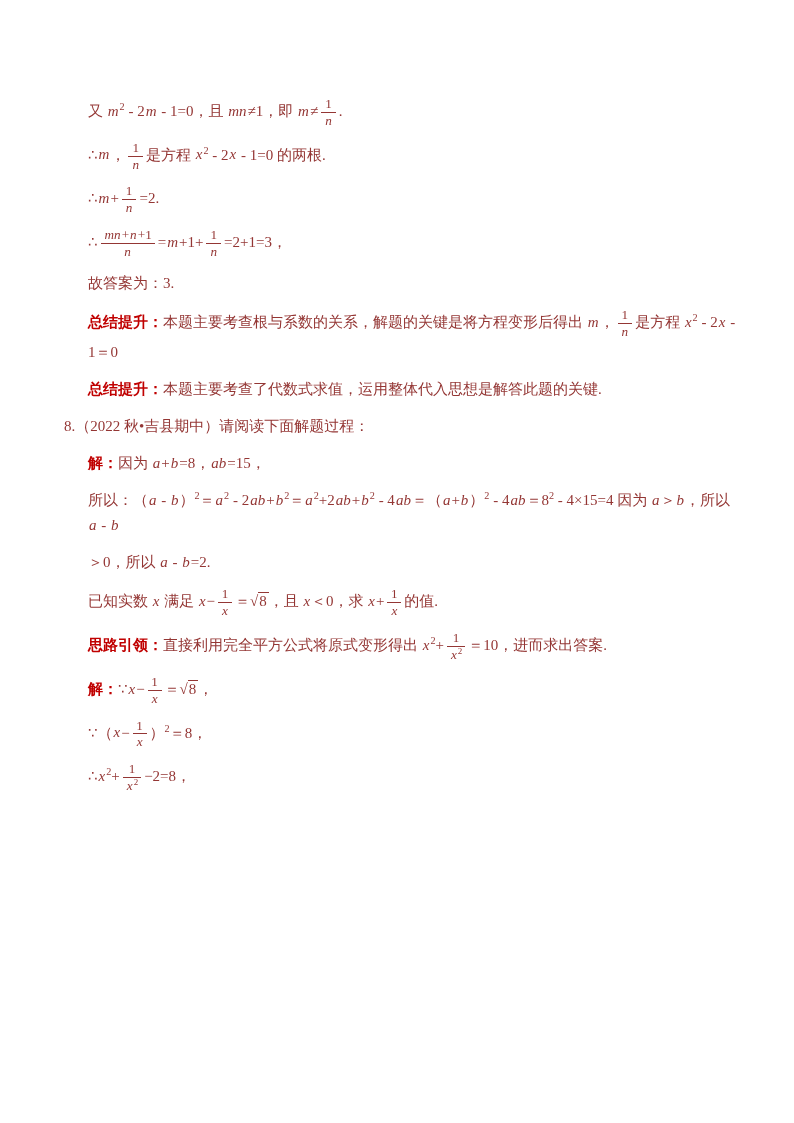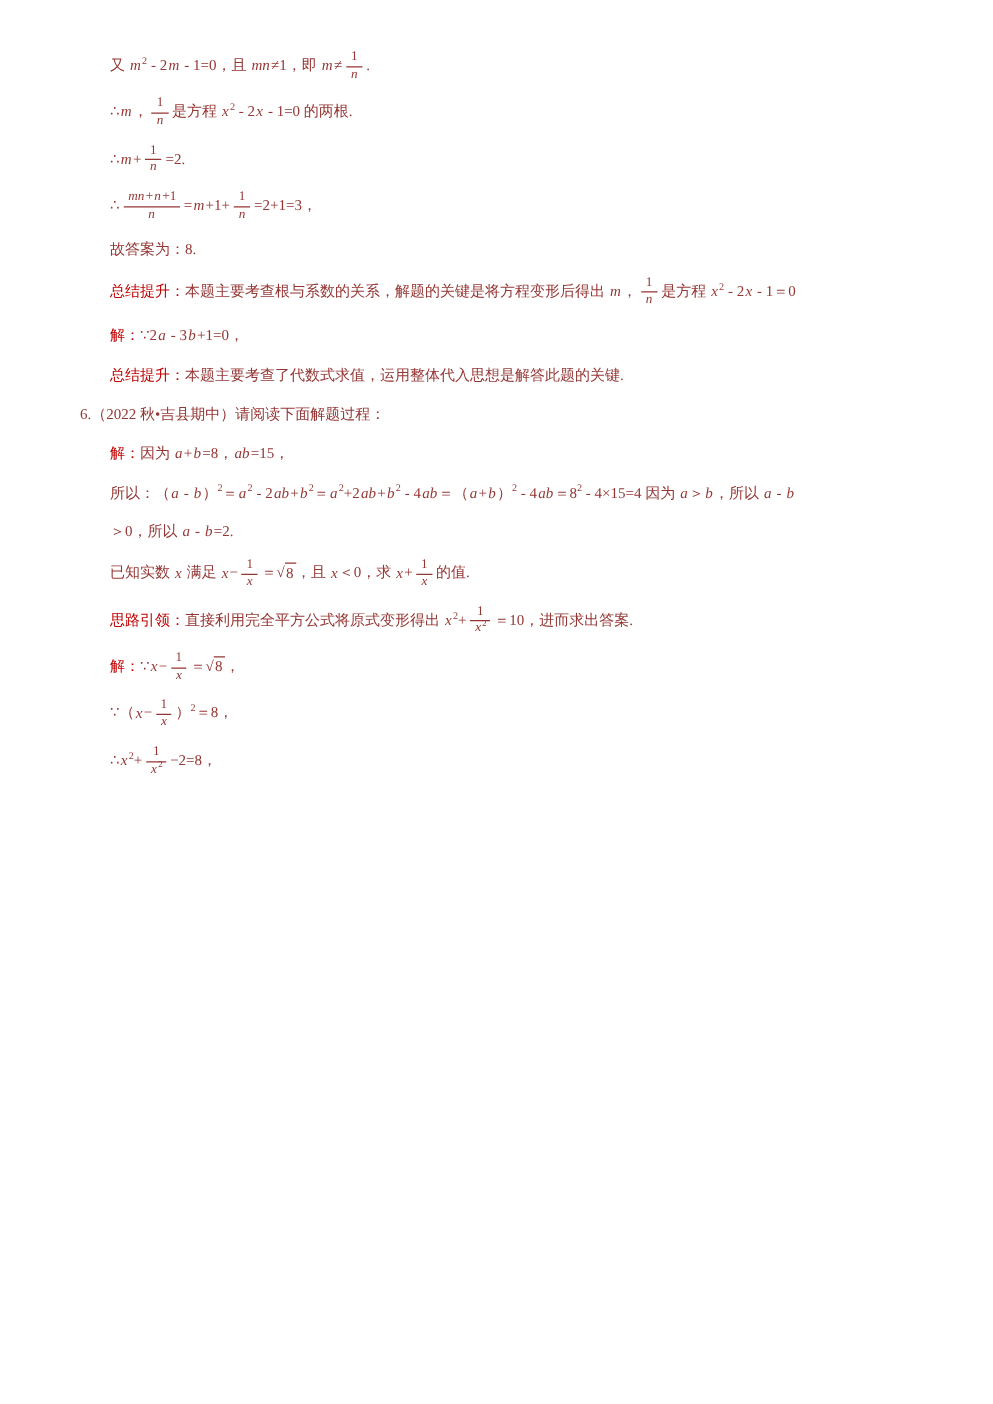--- a/index.html
+++ b/index.html
@@ -6,35 +6,35 @@
     --body-color:#943634;
     --label-color:#c00000;
     --page-bg:#ffffff;
   }
   html,body{margin:0;padding:0;background:#ffffff;}
   .page{
     width:794px;
     height:1123px;
     box-sizing:border-box;
     background:var(--page-bg);
-    padding:40px 58px 40px 64px;
+    padding:96px 58px 40px 64px;
     font-family:"Liberation Serif","DejaVu Serif",serif;
-    font-size:12px;
+    font-size:15px;
     color:var(--body-color);
     overflow:hidden;
   }
   .line{
     margin:0 0 11px 24px;
     line-height:1.7;
   }
   .line.item{margin-left:0;}
   b.lbl{
     color:var(--label-color);
     font-family:"Liberation Sans","DejaVu Sans",sans-serif;
-    font-weight:normal;
+    font-weight:bold;
   }
   i.mv{
     font-family:"Liberation Serif","DejaVu Serif",serif;
     font-style:italic;
     margin:0 1px;
   }
   sup{font-size:0.68em;line-height:0;}
   .frac{
     display:inline-flex;
     flex-direction:column;
@@ -66,28 +66,27 @@
           <span class="num">1</span>
           <span class="den"><i class="mv">n</i></span>
         </span>=2.</div>
       <div class="line body">∴<span class="frac">
           <span class="num"><i class="mv">mn</i>+<i class="mv">n</i>+1</span>
           <span class="den"><i class="mv">n</i></span>
         </span>=<i class="mv">m</i>+1+<span class="frac">
           <span class="num">1</span>
           <span class="den"><i class="mv">n</i></span>
         </span>=2+1=3，</div>
-      <div class="line body">故答案为：8.</div>
+      <div class="line body">故答案为：3.</div>
       <div class="line body"><b class="lbl">总结提升：</b>本题主要考查根与系数的关系，解题的关键是将方程变形后得出 <i class="mv">m</i>，<span class="frac">
           <span class="num">1</span>
           <span class="den"><i class="mv">n</i></span>
         </span>是方程 <i class="mv">x</i><sup>2</sup> - 2<i class="mv">x</i> - 1＝0</div>
-      <div class="line body"><b class="lbl">解：</b>∵2<i class="mv">a</i> - 3<i class="mv">b</i>+1=0，</div>
       <div class="line body"><b class="lbl">总结提升：</b>本题主要考查了代数式求值，运用整体代入思想是解答此题的关键.</div>
-      <div class="line item">6.（2022 秋•吉县期中）请阅读下面解题过程：</div>
+      <div class="line item">8.（2022 秋•吉县期中）请阅读下面解题过程：</div>
       <div class="line body"><b class="lbl">解：</b>因为 <i class="mv">a</i>+<i class="mv">b</i>=8，<i class="mv">ab</i>=15，</div>
       <div class="line body">所以：（<i class="mv">a</i> - <i class="mv">b</i>）<sup>2</sup>＝<i class="mv">a</i><sup>2</sup> - 2<i class="mv">ab</i>+<i class="mv">b</i><sup>2</sup>＝<i class="mv">a</i><sup>2</sup>+2<i class="mv">ab</i>+<i class="mv">b</i><sup>2</sup> - 4<i class="mv">ab</i>＝（<i class="mv">a</i>+<i class="mv">b</i>）<sup>2</sup> - 4<i class="mv">ab</i>＝8<sup>2</sup> - 4×15=4 因为 <i class="mv">a</i>＞<i class="mv">b</i>，所以 <i class="mv">a</i> - <i class="mv">b</i></div>
       <div class="line body">＞0，所以 <i class="mv">a</i> - <i class="mv">b</i>=2.</div>
       <div class="line body">已知实数 <i class="mv">x</i> 满足 <i class="mv">x</i>−<span class="frac">
           <span class="num">1</span>
           <span class="den"><i class="mv">x</i></span>
         </span>＝<span class="sqrt">√<span class="rad">8</span></span>，且 <i class="mv">x</i>＜0，求 <i class="mv">x</i>+<span class="frac">
           <span class="num">1</span>
           <span class="den"><i class="mv">x</i></span>
         </span>的值.</div>

